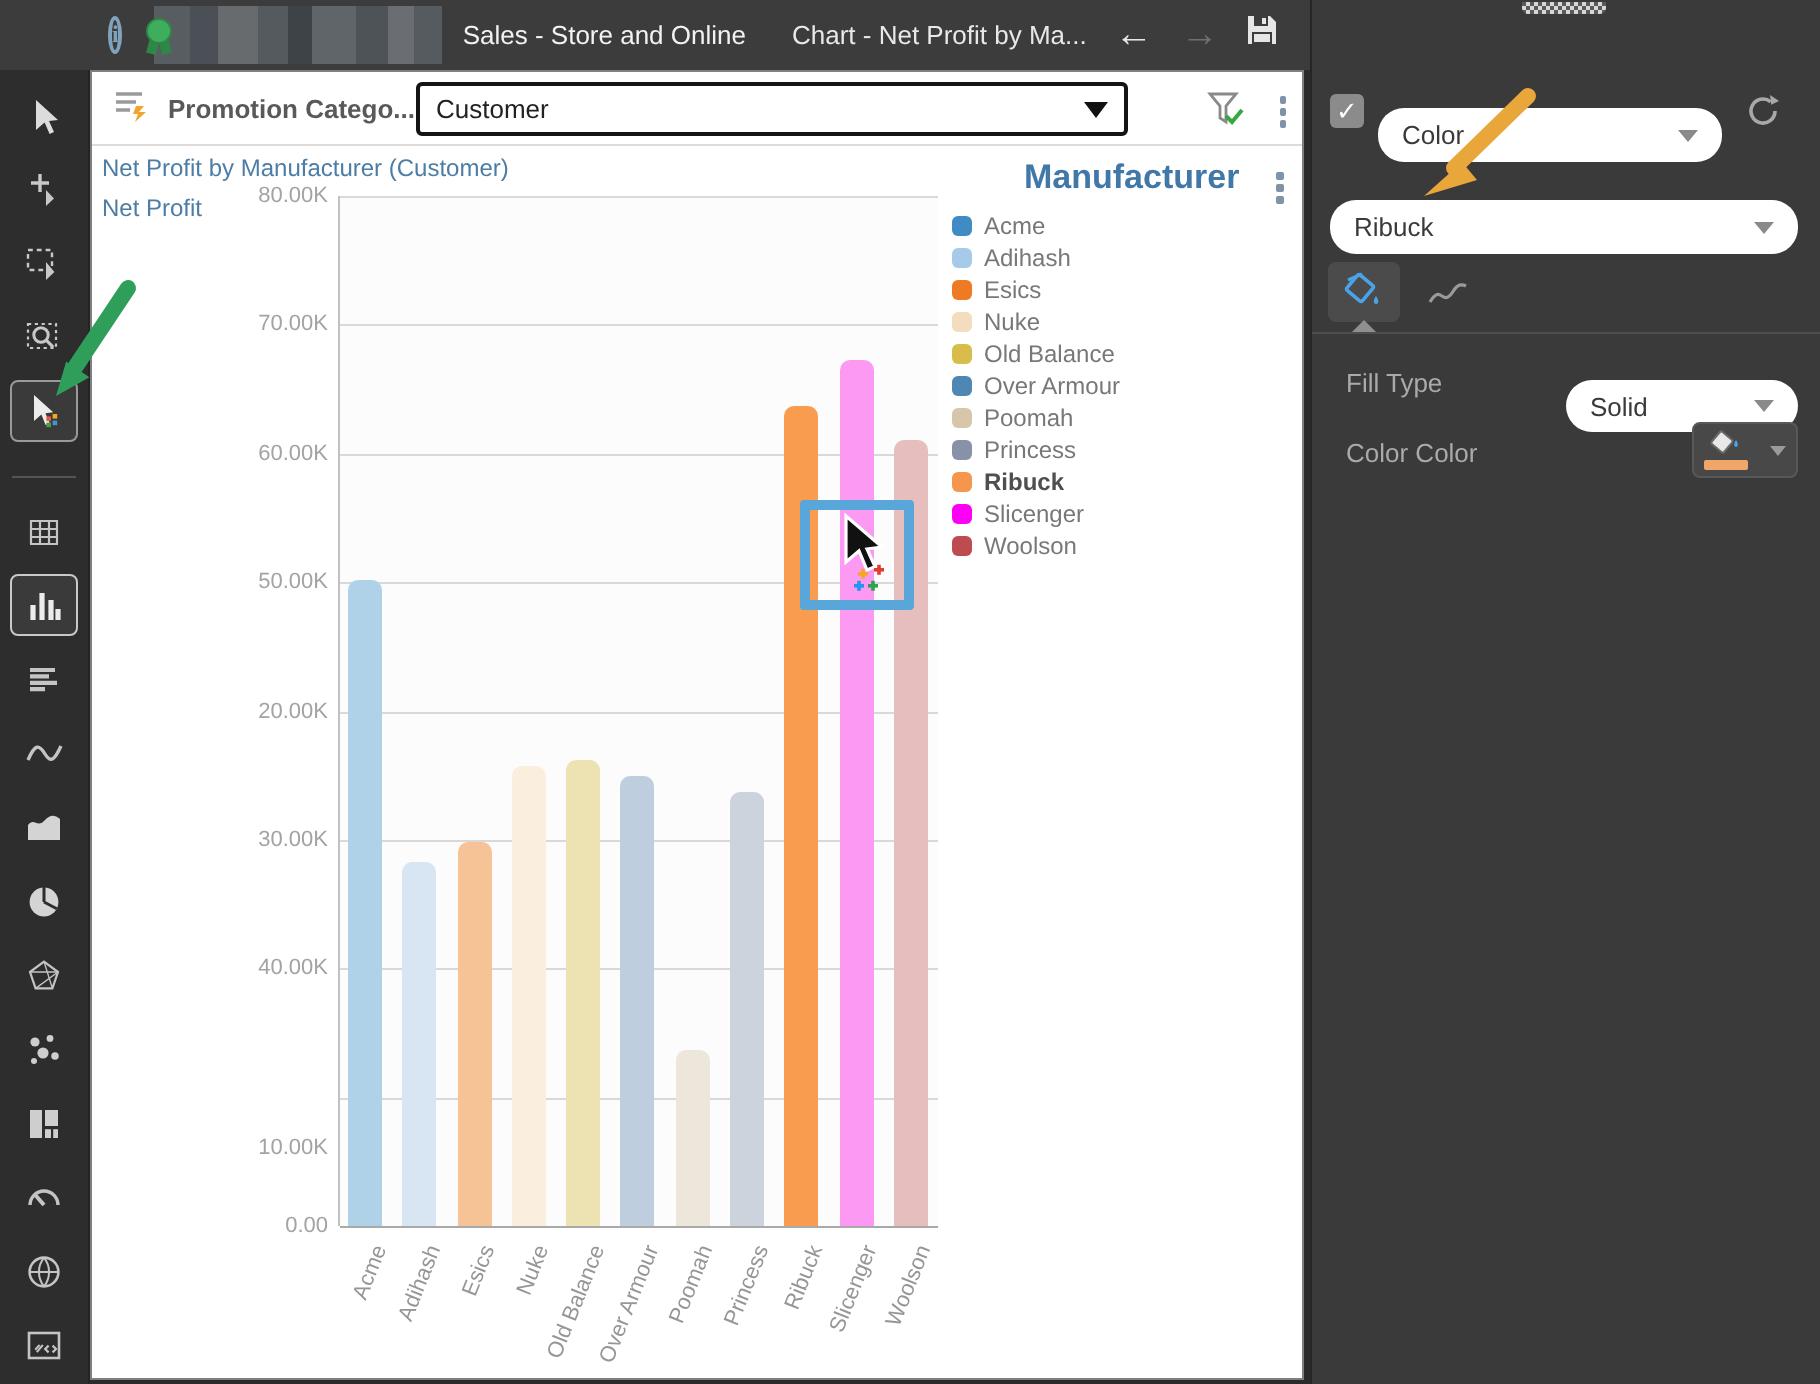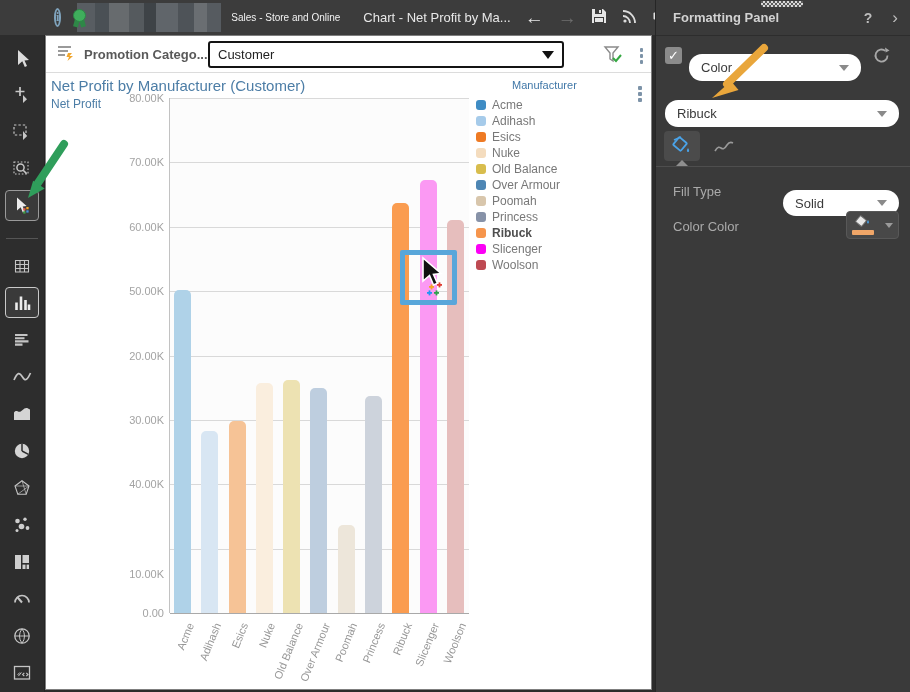--- a/index.html
+++ b/index.html
@@ -15,21 +15,21 @@
     color:#7fa3bc; font-size:12px; font-weight:bold; margin-left:54px;
     display:flex; align-items:center; justify-content:center; font-family:"Liberation Serif",serif; }
   .badge { position:relative; width:18px; height:18px; margin-left:10px; }
   .badge .rosette { position:absolute; left:2px; top:0; width:13px; height:13px;
     background:#3fae5c; border-radius:50%; border:1.5px solid #2e8747; }
   .badge .tail1,.badge .tail2 { position:absolute; width:5px; height:8px; background:#2e8747; top:10px; }
   .badge .tail1 { left:3px; transform:rotate(15deg); }
   .badge .tail2 { left:9px; transform:rotate(-15deg); }
   .redacted { display:flex; height:29px; margin-left:6px; }
   .redacted div { height:100%; }
-  .tb-title { color:#f2f2f2; font-size:10px; margin-left:10px; white-space:nowrap; }
+  .tb-title { color:#f2f2f2; font-size:13px; margin-left:10px; white-space:nowrap; }
   .tb-title2 { color:#e8e8e8; font-size:13px; margin-left:23px; white-space:nowrap; }
   .nav-arrow { font-size:19px; margin-left:14px; }
   .nav-back { color:#e8e8e8; }
   .nav-fwd { color:#6f6f6f; }
   .tb-svg { margin-left:13px; }
 
   
   .sidebar { position:absolute; left:0; top:35px; width:45px; height:657px;
     background:#2d2d2d; border-right:1px solid #242424; }
   .tool { position:absolute; left:5px; width:34px; height:31px;
@@ -49,37 +49,37 @@
     border:2px solid #141414; border-radius:3px; background:#fff;
     display:flex; align-items:center; padding:0 8px;justify-content:flex-end; }
   .page-by-dropdown .val { font-size:13px; color:#222; flex:1; }
   .page-by-dropdown .tri { width:0; height:0; border-left:6px solid transparent;
     border-right:6px solid transparent; border-top:8px solid #111; }
   .funnel-wrap { position:absolute; right:28px; top:9px; }
   .menu-dots { display:flex; flex-direction:column; gap:2.5px; }
   .menu-dots i { width:3.5px; height:3.5px; background:#7d93a8; border-radius:1px; }
   .toolbar-menu { position:absolute; right:8px; top:12px; }
 
-  .viz-title { position:absolute; left:5px; top:41px; font-size:15px; color:#4c7da6; }
+  .viz-title { position:absolute; left:5px; top:41px; font-size:12px; color:#4c7da6; }
   .y-metric-label { position:absolute; left:5px; top:61px; font-size:12px; color:#4c7da6; }
 
   .plot { position:absolute; left:123px; top:62px; width:300px; height:515px;
     background:#fcfcfc; border-left:1px solid #c2c2c2; }
   .gridline { position:absolute; left:0; width:100%; height:1px; background:#d9d9d9; }
   .gridline.base { background:#a9a9a9; }
   .ytick { position:absolute; left:58px; width:60px; text-align:right;
     font-size:11px; color:#a3a3a3; }
   .bars { position:absolute; left:123px; top:62px; width:300px; height:515px;
     display:flex; align-items:flex-end; justify-content:space-around; }
   .bar { width:17px; border-radius:5px 5px 0 0; }
   .xlabel { position:absolute; width:78px; height:13px; text-align:right;
     font-size:11px; color:#969696; transform:rotate(-68deg); transform-origin:100% 0%; white-space:nowrap; }
 
   .legend { position:absolute; left:430px; top:43px; width:175px; }
-  .legend-title { font-size:11px; font-weight:normal; color:#4178a8; margin-bottom:6px;padding-left:36px; }
+  .legend-title { font-size:17px; font-weight:bold; color:#4178a8; margin-bottom:6px;padding-left:36px; }
   .legend-item { display:flex; align-items:center; height:16px; }
   .legend-item .sw { width:10px; height:10px; border-radius:3px; margin-right:6px; flex:0 0 auto; }
   .legend-item .lb { font-size:12px; color:#787878; white-space:nowrap; }
   .legend-item .lb.bold { font-weight:bold; color:#4f4f4f; }
   .legend-menu { position:absolute; left:592px; top:50px; }
 
   
   .panel { position:absolute; left:655px; top:0; width:255px; height:692px;
     background:#3a3a3a; border-left:1px solid #262626; }
   .panel-handle { position:absolute; left:105px; top:1px; width:42px; height:6px;
@@ -408,25 +408,20 @@
     <div class="xlabel" style="left: 197px; top: 585px;">Over Armour</div>
     <div class="xlabel" style="left: 224px; top: 585px;">Poomah</div>
     <div class="xlabel" style="left: 252px; top: 585px;">Princess</div>
     <div class="xlabel" style="left: 279px; top: 585px;">Ribuck</div>
     <div class="xlabel" style="left: 306px; top: 585px;">Slicenger</div>
     <div class="xlabel" style="left: 333px; top: 585px;">Woolson</div>
   </div>
 
 <div class="panel">
   <div class="panel-handle"></div>
-  <div class="panel-header">
-    <span class="panel-title">Formatting Panel</span>
-    <span class="panel-help">?</span>
-    <span class="panel-collapse">›</span>
-  </div>
 
   <div class="checkbox">✓</div>
   <div class="dd dd-color">
     <span class="dd-val">Color</span>
     <span class="chev"></span>
   </div>
   <span class="reset-btn">
     <svg width="19" height="19" viewBox="0 0 19 19" fill="none">
         <path d="M15.5 9.5a6 6 0 1 1-2.2-4.6" stroke="#a8a8a8" stroke-width="1.8"></path>
         <polygon points="13,1.5 13.6,6.4 17.5,4.5" fill="#a8a8a8"></polygon>

